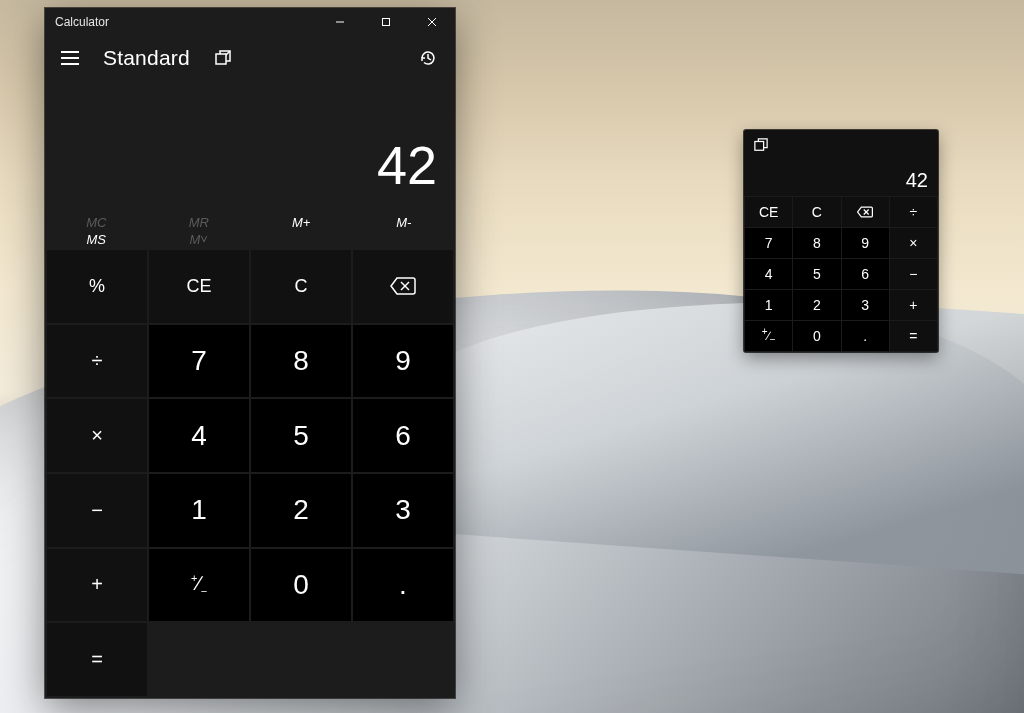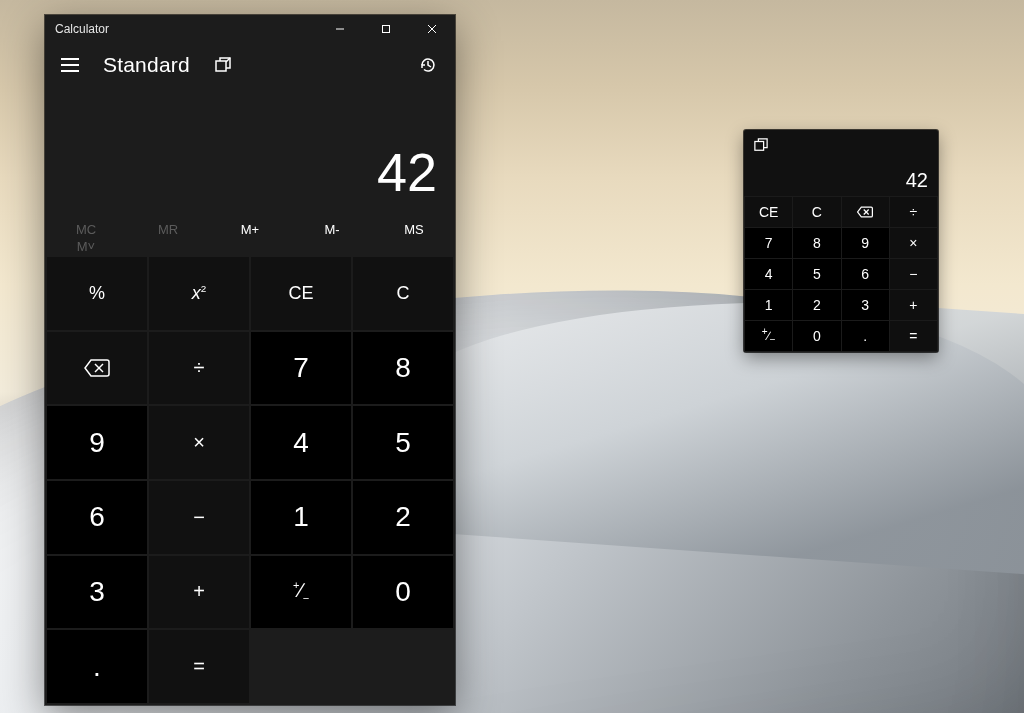--- a/index.html
+++ b/index.html
@@ -52,21 +52,21 @@
     background: linear-gradient(160deg, #f2f3f4 0%, #cfd4d8 45%, #8d949b 80%);
     transform: skewY(6deg) rotate(-2deg);
     border-top-left-radius: 80% 60%;
     opacity: .9;
   }
 
   
   .calc {
     position: absolute;
     left: 45px;
-    top: 15px;
+    top: 8px;
     width: 410px;
     height: 690px;
     background: #1c1c1c;
     color: #ffffff;
     box-shadow: 0 12px 40px rgba(0,0,0,.45), 0 0 0 1px rgba(0,0,0,.6);
     display: flex;
     flex-direction: column;
   }
   .titlebar {
     height: 28px;
@@ -115,24 +115,25 @@
     display: flex;
     align-items: flex-end;
     justify-content: flex-end;
     padding: 0 18px 18px 0;
     font-size: 54px;
     font-weight: 500;
   }
 
   .memrow {
     display: grid;
-    grid-template-columns: repeat(5, 1fr);
+    grid-template-columns: repeat(4, 1fr);
     height: 34px;
     font-size: 13px;
     color: #ffffff;
+    font-style: italic;
   }
   .memrow > div {
     display: flex;
     align-items: center;
     justify-content: center;
   }
   .memrow .dim { color: #5b5b5b; }
 
   .keypad {
     flex: 1;
@@ -266,23 +267,20 @@
     <div class="dim">MR</div>
     <div>M+</div>
     <div>M-</div>
     <div>MS</div>
     <div class="dim">M˅</div>
   </div>
 
   <div class="keypad">
     <div class="key fn">
         <span>%</span>
-      </div>
-    <div class="key fn">
-        <span><span style="font-style:italic">x</span><sup>2</sup></span>
       </div>
 
     <div class="key util">CE</div>
     <div class="key util">C</div>
     <div class="key util">
       <svg width="26" height="18" viewBox="0 0 26 18">
         <path d="M7 1h16a2 2 0 0 1 2 2v12a2 2 0 0 1-2 2H7L1 9 7 1z" fill="none" stroke="#fff" stroke-width="1.5"></path>
         <line x1="11" y1="5" x2="19" y2="13" stroke="#fff" stroke-width="1.5"></line>
         <line x1="19" y1="5" x2="11" y2="13" stroke="#fff" stroke-width="1.5"></line>
       </svg>

